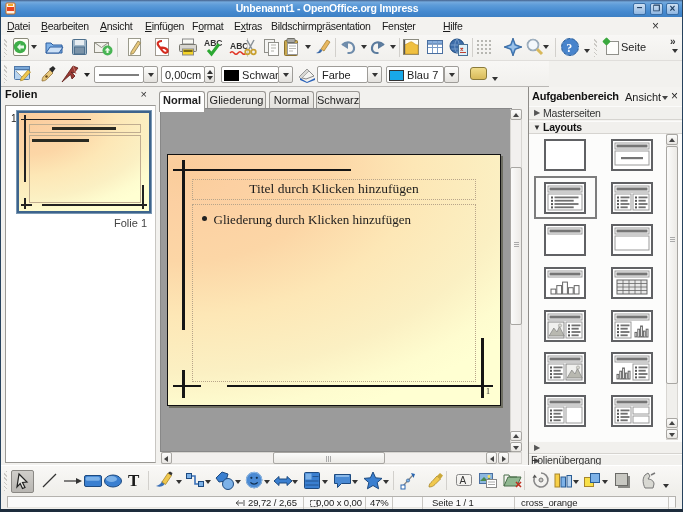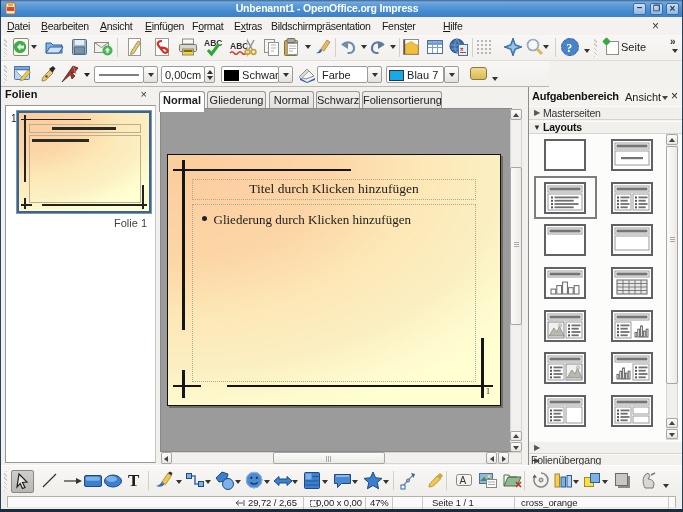--- a/index.html
+++ b/index.html
@@ -302,21 +302,20 @@
   <div class="abs" style="left:108px;top:111px;font-size:11px;color:#444;">Folie 1</div>
  </div>
 </div>
 
 <div id="centerarea">
 
  <div class="tab active" style="left:3px;width:46px;">Normal</div>
  <div class="tab" style="left:51px;width:59px;">Gliederung</div>
  <div class="tab" style="left:113px;width:45px;">Normal</div>
  <div class="tab" style="left:160px;width:44px;">Schwarz</div>
- <div class="tab" style="left:206px;width:80px;">Foliensortierung</div>
  <div id="canvas">
 
    <div class="abs" id="slide" style="left:6px;top:44.5px;width:334px;height:252px;background:
      radial-gradient(ellipse 126% 104% at 4% 6%, #facd9b 0%, #fcd0a2 13%, #fcd6a6 35%, #fde7b6 56%, #fbf0c3 78%, #fefccf 92%, #ffffd2 100%);
      border:1.5px solid #111;box-shadow:2px 2px 0 #6e6e62;">
 
      <div class="abs" style="left:24px;top:24px;width:284px;height:21px;border:1px dotted #b8a58a;"></div>
      <div class="abs" style="left:24px;top:49px;width:284px;height:178px;border:1px dotted #b8a58a;"></div>
      <div class="abs" style="left:24px;top:26px;width:284px;text-align:center;font-family:'Liberation Serif',serif;font-size:13.5px;color:#1c1c1c;">Titel durch Klicken hinzufügen</div>
      <div class="abs" style="left:34px;top:57px;font-family:'Liberation Serif',serif;font-size:13px;color:#1c1c1c;"><span style="display:inline-block;width:5px;height:5px;border-radius:50%;background:#222;vertical-align:2.5px;"></span>&nbsp; Gliederung durch Klicken hinzufügen</div>

